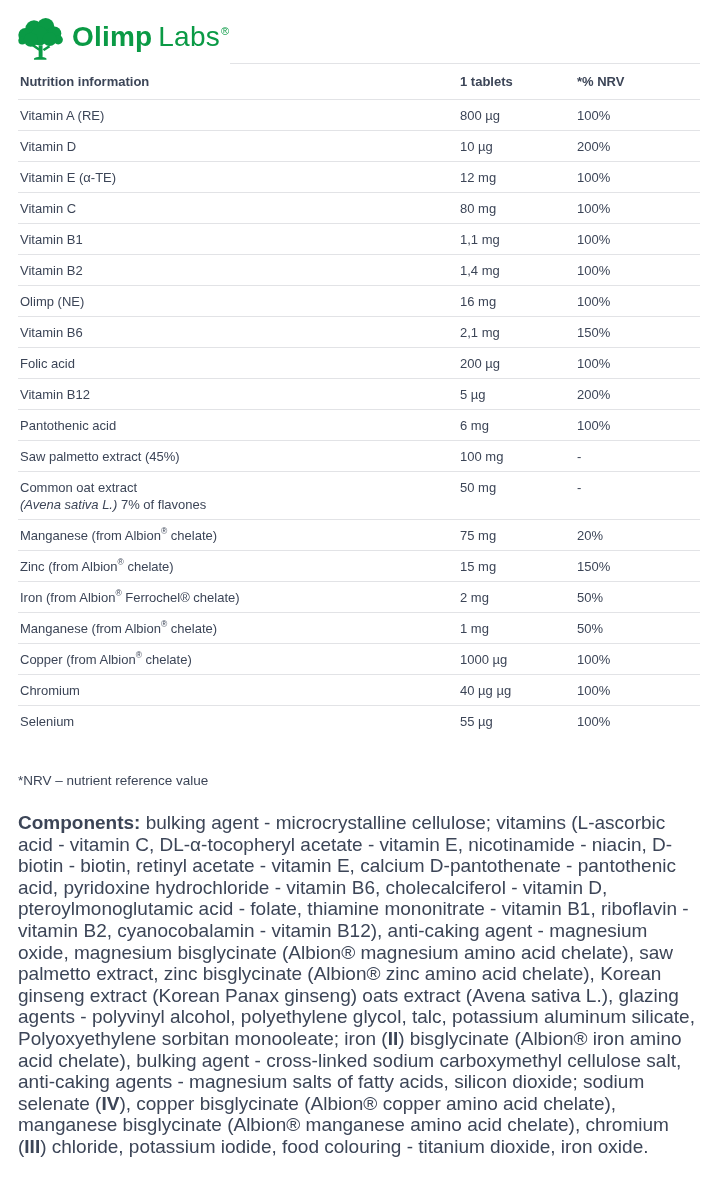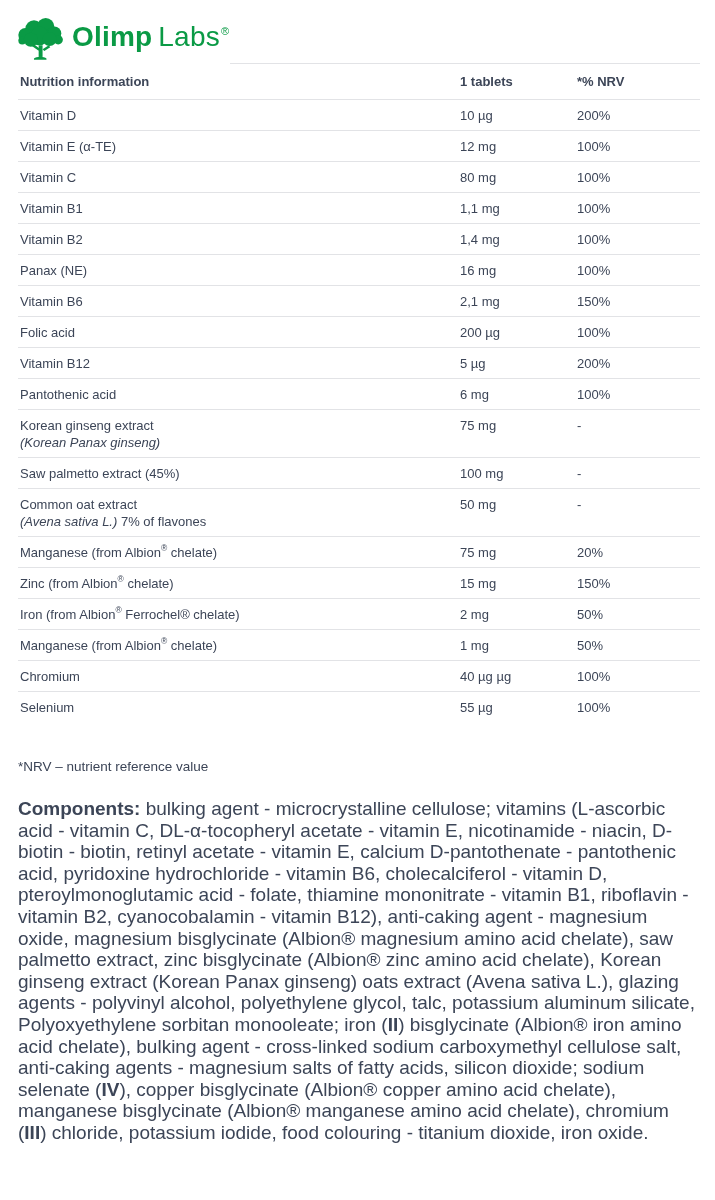--- a/index.html
+++ b/index.html
@@ -91,20 +91,25 @@
   <table class="nutri">
     <thead>
       <tr>
         <th class="c-label">Nutrition information</th>
         <th class="c-amount">1 tablets</th>
         <th class="c-nrv">*% NRV</th>
       </tr>
     </thead>
     <tbody>
         <tr>
+          <td class="c-label"><span>Vitamin A (RE)</span></td>
+          <td class="c-amount">800 µg</td>
+          <td class="c-nrv">100%</td>
+        </tr>
+        <tr>
           <td class="c-label"><span>Vitamin D</span></td>
           <td class="c-amount">10 µg</td>
           <td class="c-nrv">200%</td>
         </tr>
         <tr>
           <td class="c-label"><span>Vitamin E (α-TE)</span></td>
           <td class="c-amount">12 mg</td>
           <td class="c-nrv">100%</td>
         </tr>
         <tr>
@@ -116,21 +121,21 @@
           <td class="c-label"><span>Vitamin B1</span></td>
           <td class="c-amount">1,1 mg</td>
           <td class="c-nrv">100%</td>
         </tr>
         <tr>
           <td class="c-label"><span>Vitamin B2</span></td>
           <td class="c-amount">1,4 mg</td>
           <td class="c-nrv">100%</td>
         </tr>
         <tr>
-          <td class="c-label"><span>Panax (NE)</span></td>
+          <td class="c-label"><span>Olimp (NE)</span></td>
           <td class="c-amount">16 mg</td>
           <td class="c-nrv">100%</td>
         </tr>
         <tr>
           <td class="c-label"><span>Vitamin B6</span></td>
           <td class="c-amount">2,1 mg</td>
           <td class="c-nrv">150%</td>
         </tr>
         <tr>
           <td class="c-label"><span>Folic acid</span></td>
@@ -141,25 +146,20 @@
           <td class="c-label"><span>Vitamin B12</span></td>
           <td class="c-amount">5 µg</td>
           <td class="c-nrv">200%</td>
         </tr>
         <tr>
           <td class="c-label"><span>Pantothenic acid</span></td>
           <td class="c-amount">6 mg</td>
           <td class="c-nrv">100%</td>
         </tr>
         <tr>
-          <td class="c-label"><span>Korean ginseng extract</span><br><span class="it">(Korean Panax ginseng)</span></td>
-          <td class="c-amount">75 mg</td>
-          <td class="c-nrv">-</td>
-        </tr>
-        <tr>
           <td class="c-label"><span>Saw palmetto extract (45%)</span></td>
           <td class="c-amount">100 mg</td>
           <td class="c-nrv">-</td>
         </tr>
         <tr>
           <td class="c-label"><span>Common oat extract</span><br><span class="it">(Avena sativa L.)</span><span> 7% of flavones</span></td>
           <td class="c-amount">50 mg</td>
           <td class="c-nrv">-</td>
         </tr>
         <tr>
@@ -176,20 +176,25 @@
           <td class="c-label"><span>Iron (from Albion</span><sup>®</sup><span> Ferrochel® chelate)</span></td>
           <td class="c-amount">2 mg</td>
           <td class="c-nrv">50%</td>
         </tr>
         <tr>
           <td class="c-label"><span>Manganese (from Albion</span><sup>®</sup><span> chelate)</span></td>
           <td class="c-amount">1 mg</td>
           <td class="c-nrv">50%</td>
         </tr>
         <tr>
+          <td class="c-label"><span>Copper (from Albion</span><sup>®</sup><span> chelate)</span></td>
+          <td class="c-amount">1000 µg</td>
+          <td class="c-nrv">100%</td>
+        </tr>
+        <tr>
           <td class="c-label"><span>Chromium</span></td>
           <td class="c-amount">40 µg µg</td>
           <td class="c-nrv">100%</td>
         </tr>
         <tr>
           <td class="c-label"><span>Selenium</span></td>
           <td class="c-amount">55 µg</td>
           <td class="c-nrv">100%</td>
         </tr>
       </tbody>

